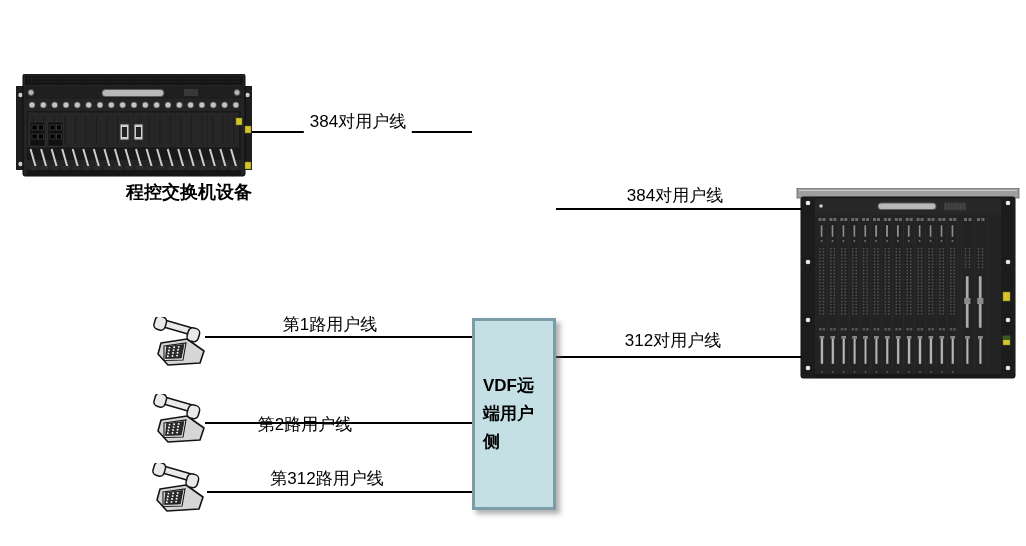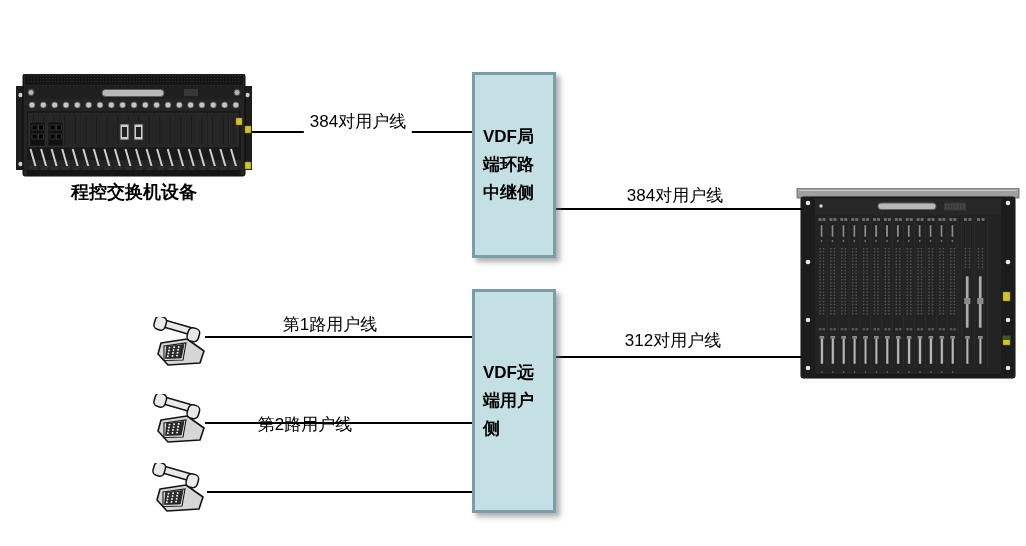--- a/index.html
+++ b/index.html
@@ -17,21 +17,21 @@
     position:absolute; left:472px; width:84px; box-sizing:border-box;
     background:var(--vdf-fill,#c5e0e5); border:3px solid var(--vdf-border,#7b9da8);
     box-shadow:4px 4px 5px rgba(110,110,110,.55);
     display:flex; align-items:center; z-index:2;
   }
   .vdf-label{
     font-weight:bold; font-size:17px; line-height:28px; color:#000;
     white-space:pre-line; padding-left:8px;
   }
   .device-label{
-    position:absolute; font-weight:bold; font-size:18px; color:#000; text-align:center; z-index:3;
+    position:absolute; font-weight:bold; font-size:18px; color:#000; text-align:right; z-index:3;
   }
   .rack-label{font-size:20px; letter-spacing:1px;}
   .abs{position:absolute;}
 </style>
 </head>
 <body>
 
 <div id="canvas" style="--vdf-fill: #c5e0e5; --vdf-border: #7b9da8;">
 
   <svg width="0" height="0" style="position:absolute" aria-hidden="true">
@@ -406,43 +406,39 @@
         <rect x="183.2" y="110" width="6.2" height="6" fill="#8b8b8b"></rect>
         <rect x="184.1" y="148" width="4.6" height="3" fill="#8f8f8f"></rect>
         <rect x="185.1" y="150" width="2.6" height="26" fill="#b5b5b5" stroke="#2a2a2a" stroke-width="0.4"></rect>
       </g>
     <rect x="209" y="104" width="7" height="9" fill="#d6c42c" stroke="#77771f" stroke-width=".5"></rect>
     <rect x="209" y="148" width="7" height="9" fill="#d6c42c" stroke="#77771f" stroke-width=".5"></rect>
     <rect x="209" y="148" width="7" height="4" fill="#3a5a20"></rect>
     <rect x="21" y="186" width="186" height="4" fill="#181818"></rect>
   </svg>
 
-  <div class="vdf-box" style="top:72px;height:186px">
-    <div class="vdf-label">VDF局
-端环路
-中继侧</div>
-  </div>
-  <div class="vdf-box" style="top:289px;height:224px">
+  <div class="vdf-box" style="top:318px;height:192px">
     <div class="vdf-label">VDF远
 端用户
 侧</div>
   </div>
 
   <div class="wire" style="left: 252px; top: 131px; width: 220px; background: rgb(0, 0, 0);"></div>
   <div class="wire" style="left: 556px; top: 208px; width: 246px; background: rgb(0, 0, 0);"></div>
   <div class="wire" style="left: 556px; top: 356px; width: 246px; background: rgb(0, 0, 0);"></div>
   <div class="wire" style="left: 205px; top: 336px; width: 267px; background: rgb(0, 0, 0);"></div>
   <div class="wire" style="left: 205px; top: 422px; width: 267px; background: rgb(0, 0, 0);"></div>
   <div class="wire" style="left: 207px; top: 491px; width: 265px; background: rgb(0, 0, 0);"></div>
 
   <div class="wire-label on-line" style="left:358px;top:110px">384对用户线</div>
   <div class="wire-label" style="left:675px;top:184px">384对用户线</div>
   <div class="wire-label" style="left:673px;top:329px">312对用户线</div>
   <div class="wire-label" style="left:330px;top:313px">第1路用户线</div>
   <div class="wire-label" style="left:305px;top:413px">第2路用户线</div>
+  <div class="wire-label" style="left:327px;top:467px">第312路用户线</div>
 
   <svg class="abs" style="left:152px;top:317px" width="58" height="52">
     <use href="#phone-sym"></use>
   </svg>
   <svg class="abs" style="left:152px;top:394px" width="58" height="52">
     <use href="#phone-sym"></use>
   </svg>
   <svg class="abs" style="left:151px;top:463px" width="58" height="52">
     <use href="#phone-sym"></use>
   </svg>

